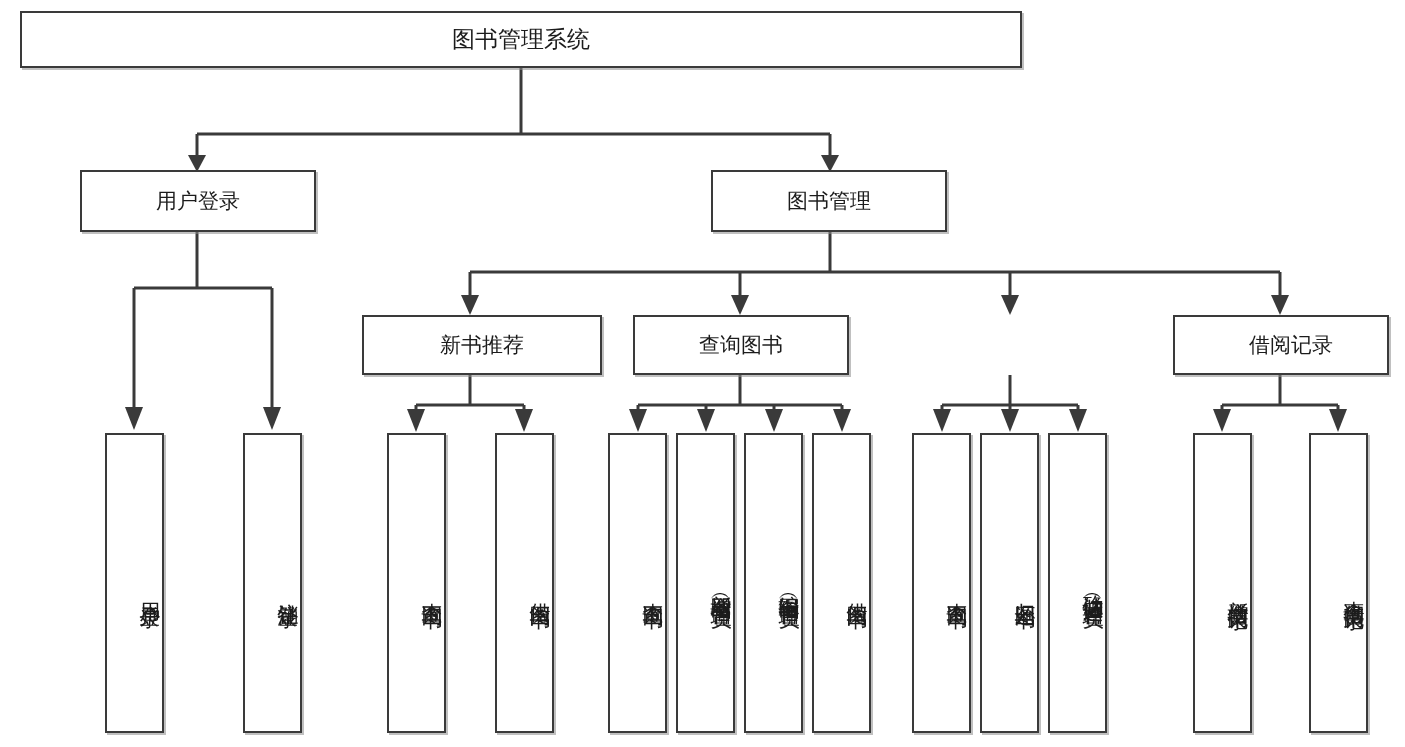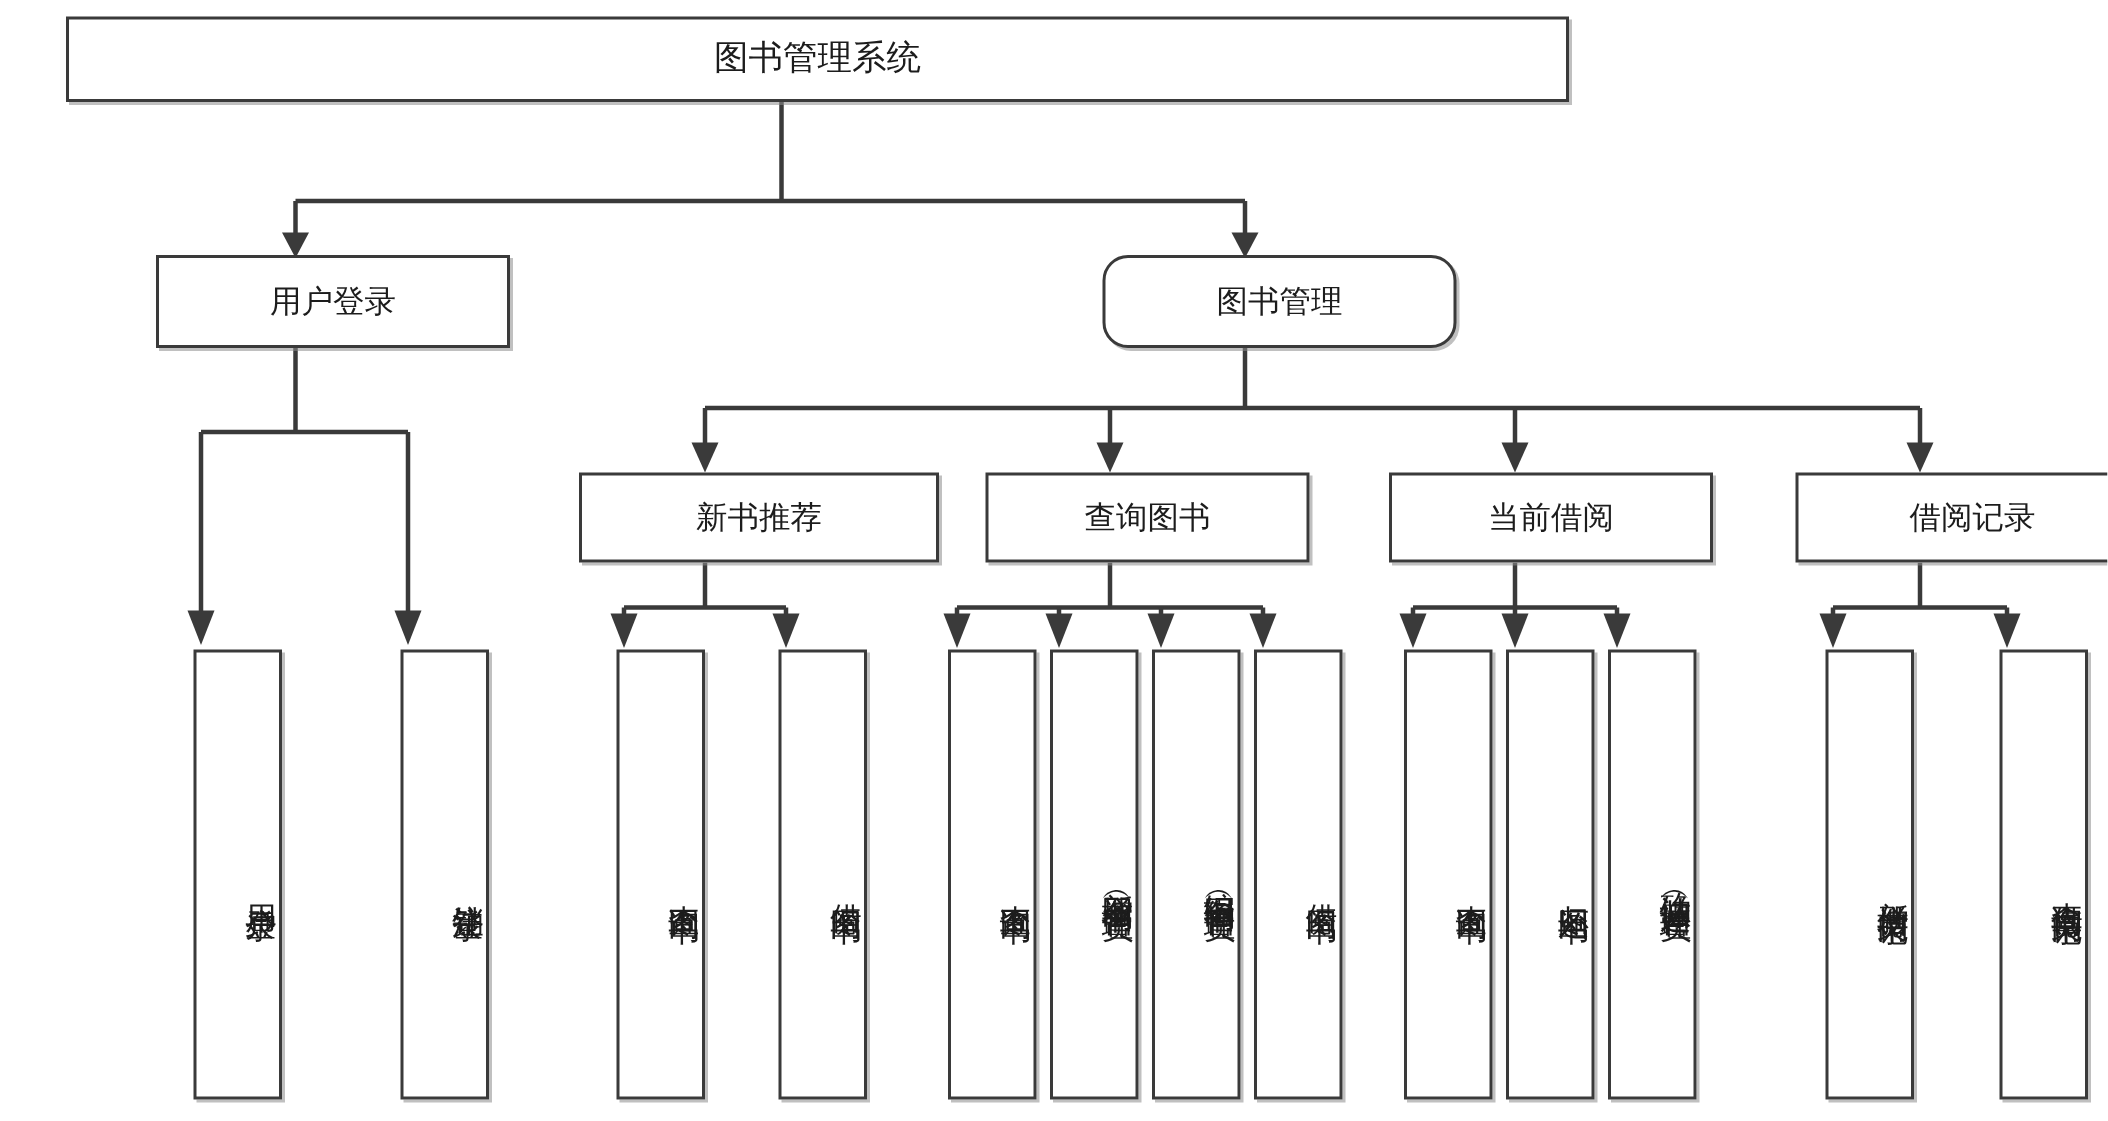--- a/index.html
+++ b/index.html
@@ -19,21 +19,20 @@
     box-sizing:border-box;
     background:#ffffff;
     border:2px solid #3a3a3a;
     box-shadow:2px 2px 0 0 rgba(140,140,140,.55);
     display:flex;
     align-items:center;
     justify-content:center;
     color:#1c1c1c;
     text-align:center;
     line-height:1.18;
-    margin-left:24px;
   }
   .node.root{font-size:23px;}
   .node.lvl2{font-size:21px;}
   .node.lvl3{font-size:21px;}
   .node.leaf{
     font-size:21px;
     writing-mode:vertical-rl;
     text-orientation:upright;
     align-items:flex-start;
     justify-content:center;
@@ -129,32 +128,29 @@
     <polygon class="arrowhead" points="1329,409 1347,409 1338,432"></polygon>
   </svg>
 
   <div class="node root" style="left:20px;top:11px;width:1002px;height:57px;">
     <span>图书管理系统</span>
   </div>
 
   <div class="node lvl2" style="left:80px;top:170px;width:236px;height:62px;">
     <span>用户登录</span>
   </div>
-  <div class="node lvl2" style="left:711px;top:170px;width:236px;height:62px;border-radius:17px;">
+  <div class="node lvl2" style="left:711px;top:170px;width:236px;height:62px;">
     <span>图书管理</span>
   </div>
 
   <div class="node lvl3" style="left:362px;top:315px;width:240px;height:60px;">
     <span>新书推荐</span>
   </div>
   <div class="node lvl3" style="left:633px;top:315px;width:216px;height:60px;">
     <span>查询图书</span>
-  </div>
-  <div class="node lvl3" style="left:902px;top:315px;width:216px;height:60px;">
-    <span>当前借阅</span>
   </div>
   <div class="node lvl3" style="left:1173px;top:315px;width:216px;height:60px;padding-left:20px;">
     <span>借阅记录</span>
   </div>
 
   <div class="node leaf" style="left:105px;top:433px;width:59px;height:300px;">
     <span>用户登录</span>
   </div>
   <div class="node leaf" style="left:243px;top:433px;width:59px;height:300px;">
     <span>注销登录</span>

